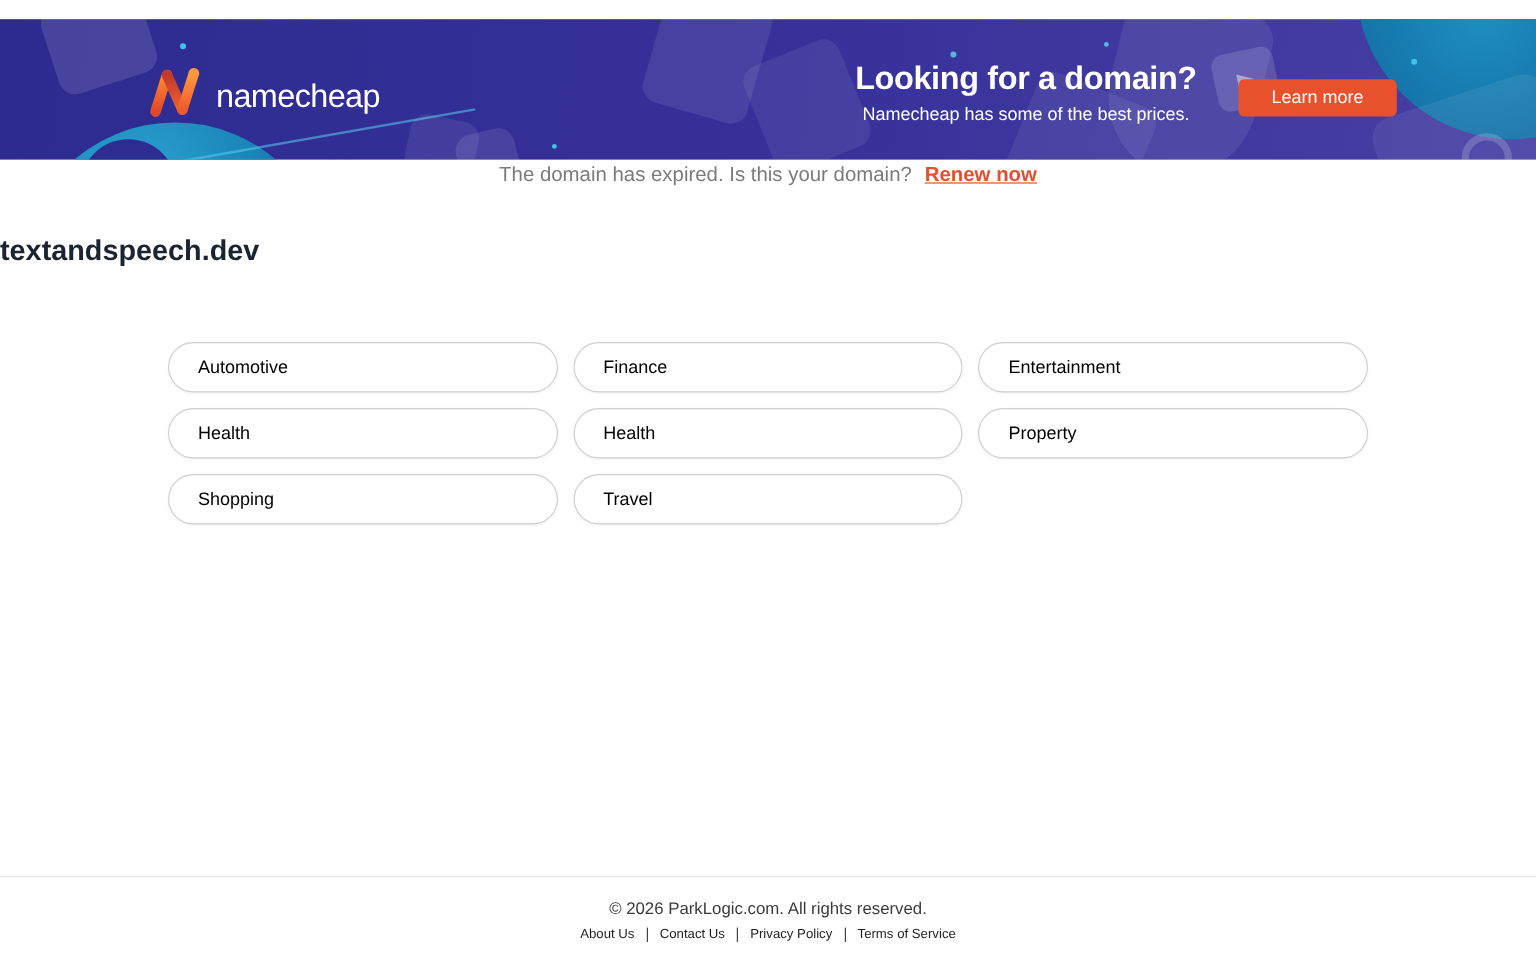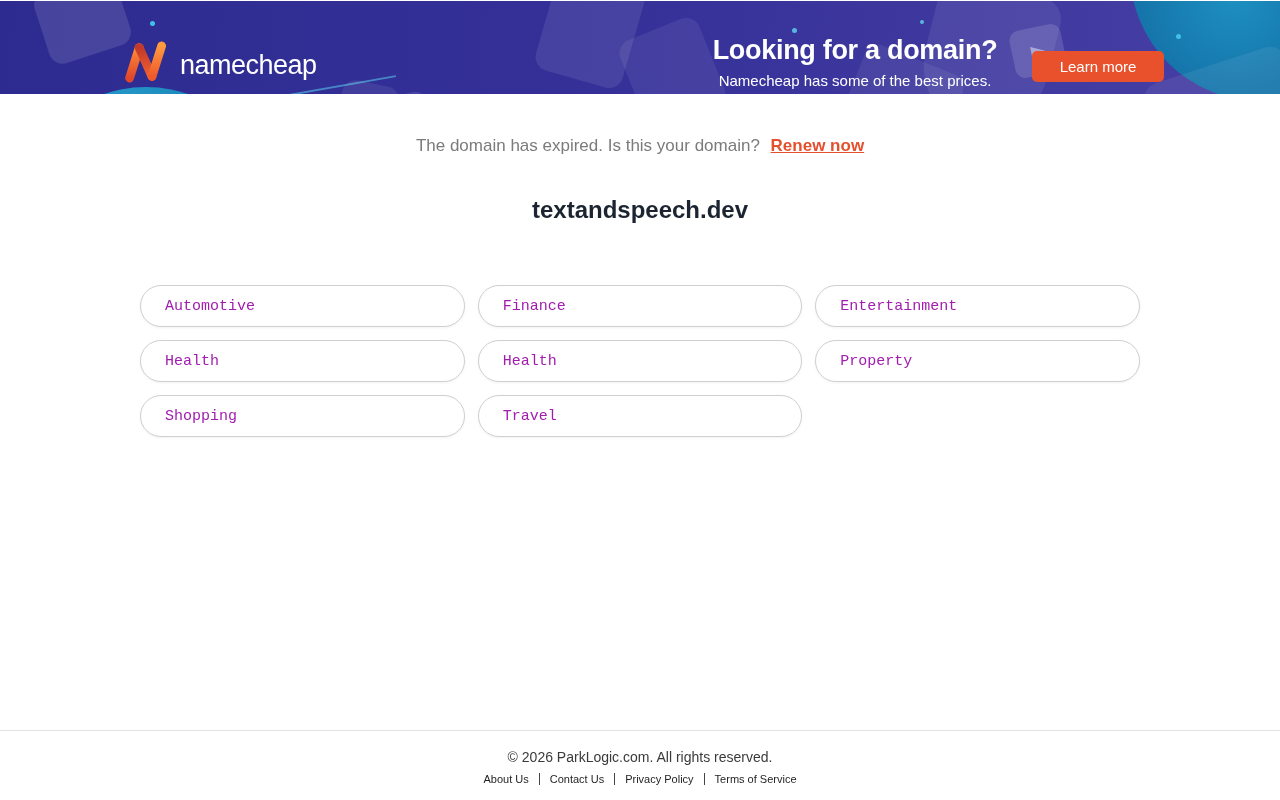--- a/index.html
+++ b/index.html
@@ -1,21 +1,21 @@
 <!DOCTYPE html>
 <html><head>
 <meta charset="utf-8">
 <style>
   * { margin:0; padding:0; box-sizing:border-box; }
   html,body { width:1280px; height:800px; background:#fff; font-family:"Liberation Sans", sans-serif; }
   .page { position:relative; width:1280px; height:800px; background:#fff; overflow:hidden; }
 
   
   .banner {
-    position:absolute; left:0; top:1px; width:1280px; height:93px;
+    position:absolute; left:0; top:16px; width:1280px; height:117px;
     background:linear-gradient(96deg,#2d2b90 0%, #343098 45%, #473fa4 100%);
     overflow:hidden;
   }
   .deco { position:absolute; border-radius:14px; background:rgba(255,255,255,.09); }
   .dot  { position:absolute; border-radius:50%; }
   .circle-teal-left {
     position:absolute; left:17px; top:86px; width:258px; height:258px; border-radius:50%;
     background:radial-gradient(circle at 38% 22%, #2aa5d3 0%, #1478ad 55%, #0e5a9b 100%);
   }
   .circle-dark-inner {
@@ -52,32 +52,32 @@
     position:absolute; left:1032px; top:50px; width:132px; height:31px;
     background:#e8512b; color:#fff; border:none; border-radius:5px;
     font-family:"Liberation Sans", sans-serif; font-size:15px; cursor:pointer;
   }
 
   
   .notice { position:absolute; top:136px; left:0; right:0; text-align:center; font-size:17px; color:#7b7b7b; }
   .renew { color:#e4502e; font-weight:700; text-decoration:underline; margin-left:6px; cursor:pointer; }
 
   
-  .domain { position:absolute; top:196px; left:0; right:0; text-align:center;
+  .domain { position:absolute; top:196px; left:0; right:0; text-align:left;
             font-size:24px; font-weight:700; color:#1b2430; }
 
   
   .grid {
     position:absolute; left:140px; top:285px; width:1000px;
     display:grid; grid-template-columns:repeat(3,1fr); column-gap:13px; row-gap:13px;
   }
   .cat {
     height:42px; background:#fff; border:1px solid #cfd0d1; border-radius:21px;
-    text-align:left; padding:0 24px; font-family:Liberation Mono, monospace;
-    font-size:15px; color:#a21caf; cursor:pointer; box-shadow:0 1px 3px rgba(0,0,0,.05);
+    text-align:left; padding:0 24px; font-family:Liberation Sans, sans-serif;
+    font-size:15px; color:#000000; cursor:pointer; box-shadow:0 1px 3px rgba(0,0,0,.05);
   }
 
   
   .footer {
     position:absolute; top:730px; left:0; width:1280px; height:70px;
     border-top:1px solid #e3e3e3; background:#fff; text-align:center; padding-top:18px;
   }
   .copyright { font-size:14px; color:#3a3a3a; }
   .footer-links { margin-top:8px; display:flex; justify-content:center; align-items:center; gap:10px; }
   .footer-links a { font-size:11px; color:#1f1f1f; text-decoration:none; cursor:pointer; }

